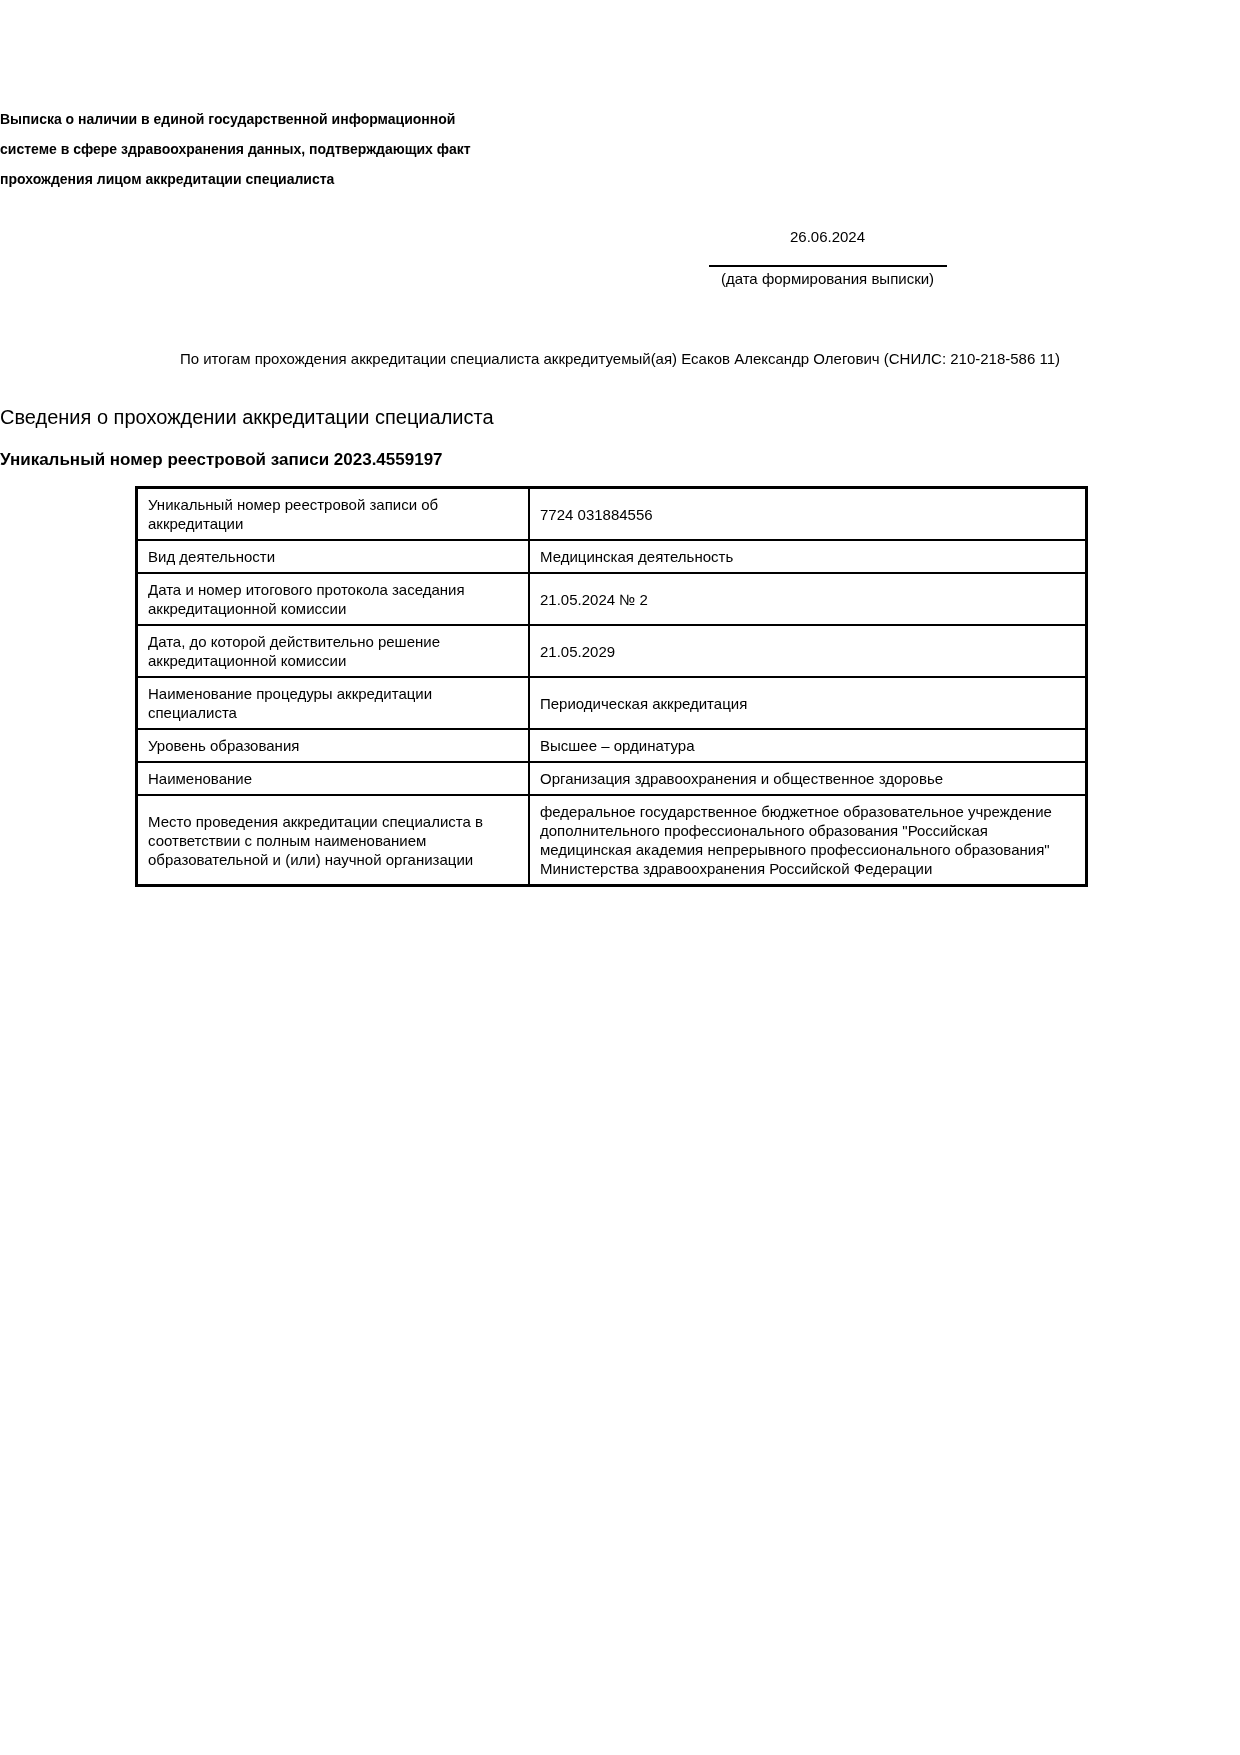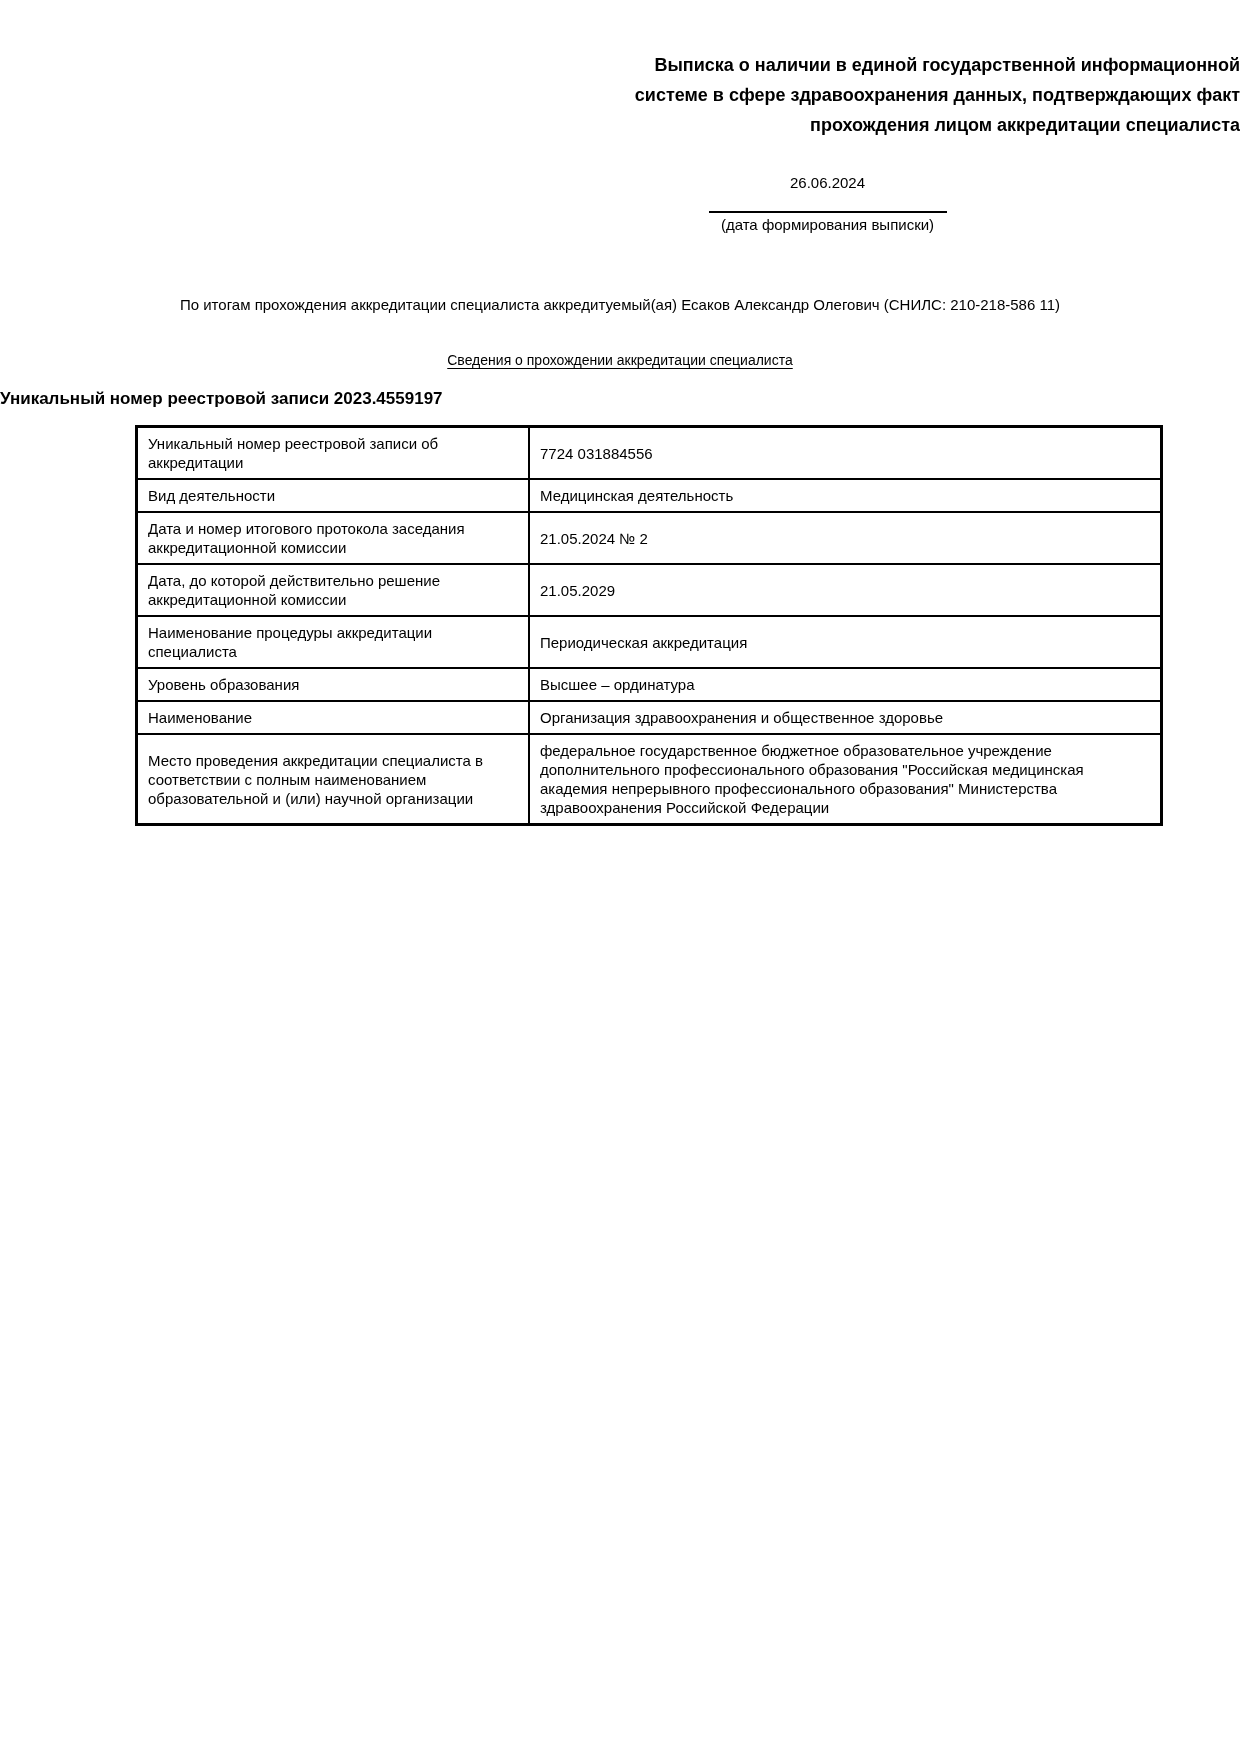--- a/index.html
+++ b/index.html
@@ -10,24 +10,24 @@
     font-family: "Liberation Sans", sans-serif;
   }
   .page {
     position: relative;
     width: 1240px;
     height: 1755px;
     background: #ffffff;
     overflow: hidden;
   }
   .title {
-    padding-top: 50px;
-    text-align: right;
+    padding-top: 104px;
+    text-align: left;
     font-weight: bold;
-    font-size: 18px;
+    font-size: 14px;
     line-height: 30px;
   }
   .date-block {
     margin-top: 34px;
     margin-left: 700px;
     width: 255px;
     text-align: center;
     font-size: 15px;
   }
   .date-value {
@@ -42,33 +42,31 @@
     line-height: 18px;
   }
   .intro {
     margin-top: 60px;
     text-align: center;
     font-size: 15px;
     line-height: 22px;
   }
   .section-heading {
     margin-top: 36px;
-    text-align: center;
-    font-size: 14px;
-    text-decoration: underline;
+    font-size: 20px;
     text-underline-offset: 3px;
   }
   .registry-number {
     margin-top: 21px;
     font-weight: bold;
     font-size: 17px;
   }
   .acc-table {
     margin: 16px 0 0 135px;
-    width: 1028px;
+    width: 953px;
     border-collapse: collapse;
     border: 3px solid #000;
     table-layout: fixed;
     padding-left: 32px;
   }
   .acc-table td {
     border: 2px solid #000;
     padding: 6px 10px;
     font-size: 15px;
     line-height: 19px;

